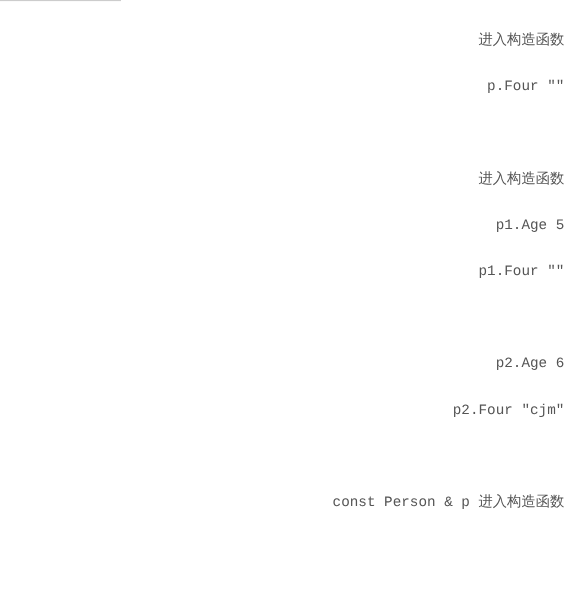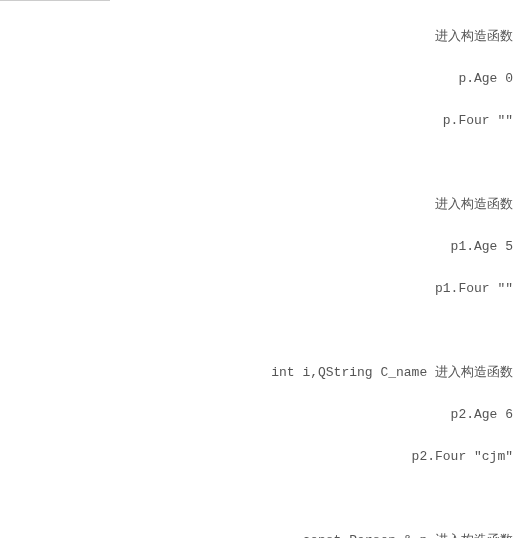--- a/index.html
+++ b/index.html
@@ -30,28 +30,26 @@
     margin-bottom: 0;
     height: 0;
   }
 </style>
 </head>
 <body>
 
 <div class="top-rule"></div>
 <div class="container">
 <span class="line">进入构造函数</span>
-<span class="line">p.Age 0</span>
 <span class="line">p.Four ""</span>
 <span class="line"></span>
 <span class="line">进入构造函数</span>
 <span class="line">p1.Age 5</span>
 <span class="line">p1.Four ""</span>
 <span class="line"></span>
-<span class="line">int i,QString C_name 进入构造函数</span>
 <span class="line">p2.Age 6</span>
 <span class="line">p2.Four "cjm"</span>
 <span class="line"></span>
 <span class="line">const Person &amp; p 进入构造函数</span>
 
 
 
 
 
 

